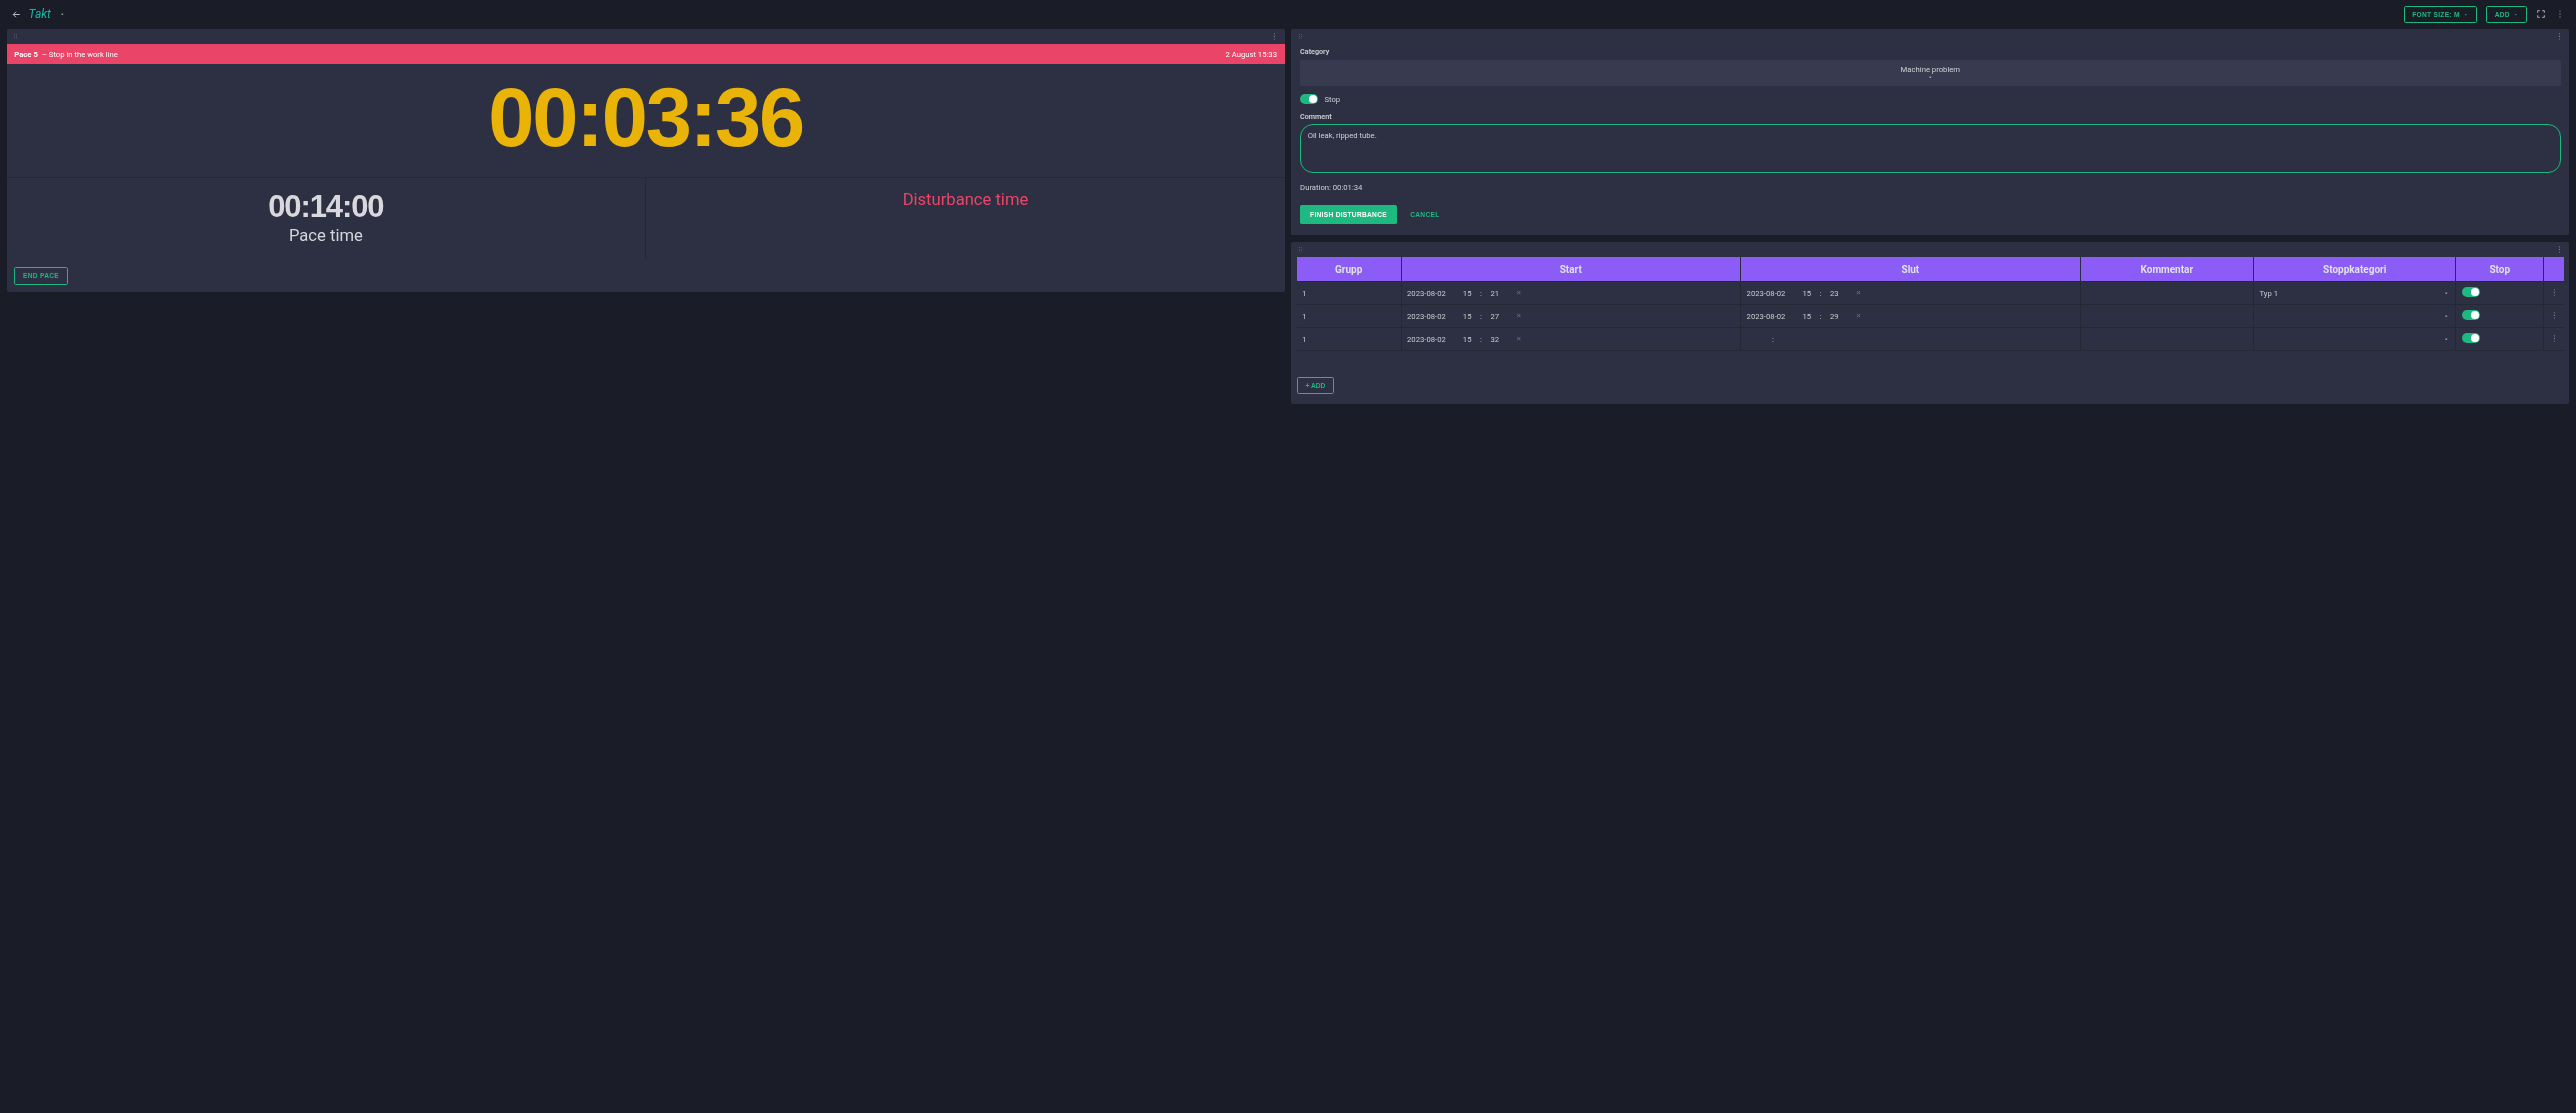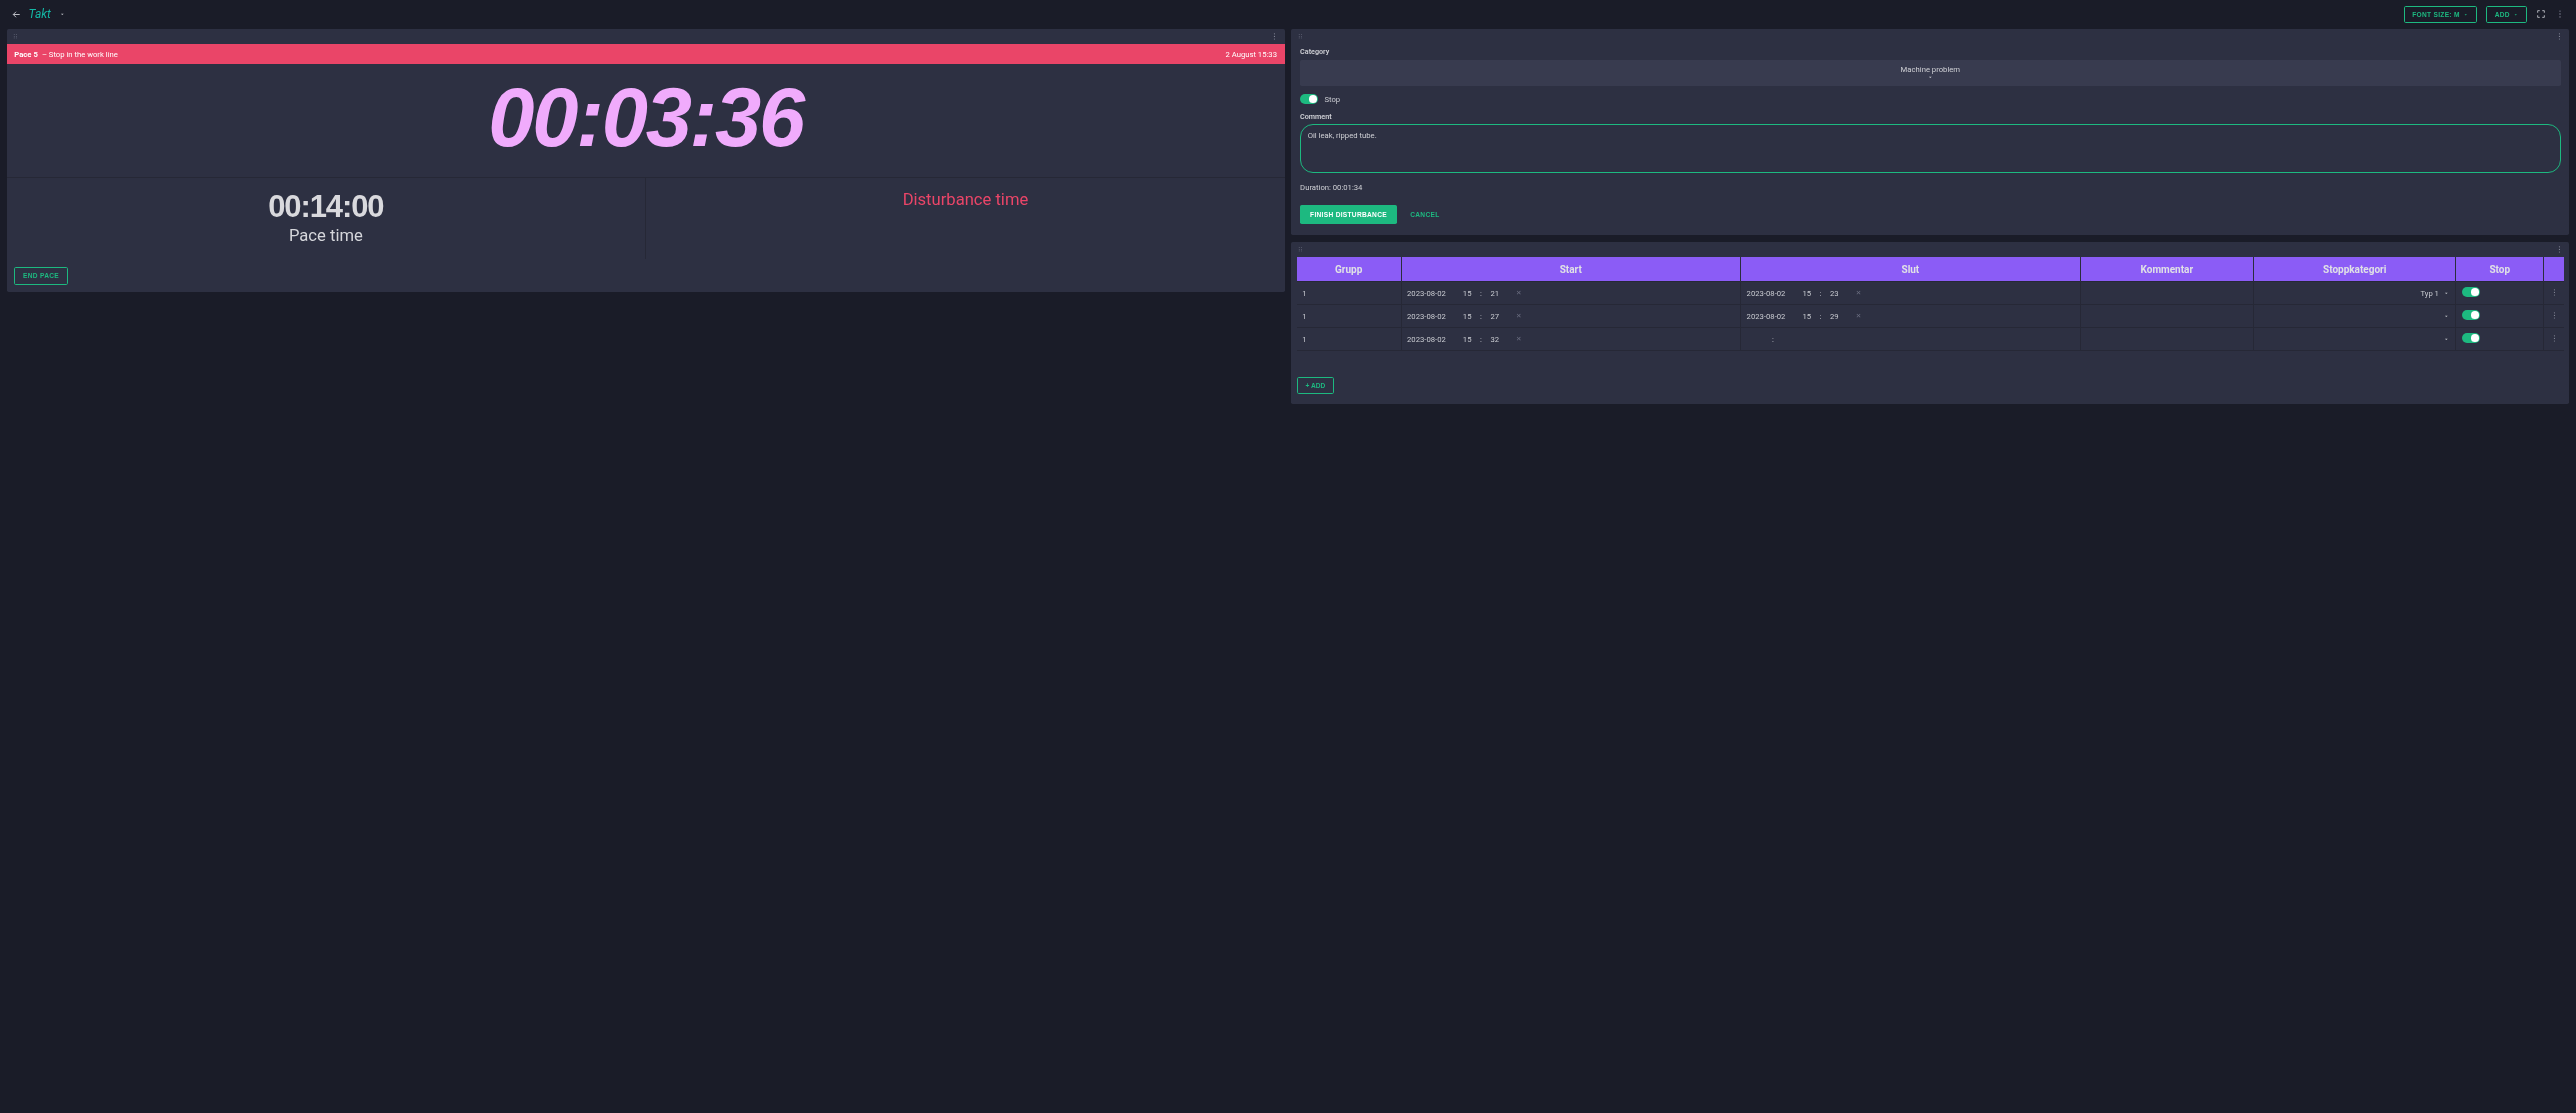--- a/index.html
+++ b/index.html
@@ -68,26 +68,25 @@
     padding:5.5px 7.7px;
     font-size:7.7px;
     text-align:center;
   }
   .alert-bar b { font-weight:700; margin-right:2.2px; }
   .alert-bar .spacer { flex:1; }
   
   .big-clock {
     font-size:83px;
     font-weight:800;
-    color:#f0abfc;
+    color:#eab308;
     text-align:center;
     letter-spacing:-2.2px;
     padding:5.5px 0 11px 0;
     font-family:Arial,Helvetica,sans-serif;
-    font-style:italic;
   }
   .sub-times {
     display:flex;
     border-top:1.1px solid #262836;
   }
   .sub-times > div {
     flex:1;
     text-align:center;
     padding:11px 0 14.4px 0;
   }
@@ -177,21 +176,21 @@
   tbody td {
     padding:5px 5.5px;
     border-top:0.6px solid #262836;
     border-right:0.6px solid #262836;
     color:#c9cbd1;
     font-size:7.7px;
     vertical-align:middle;
   }
   .dt-cell { display:flex; align-items:center; gap:6.6px; white-space:nowrap; }
   .tiny-x { color:#6b6e80; font-size:6.6px; cursor:pointer; }
-  .cat-cell { display:flex; align-items:center; gap:4.4px;text-align:right; }
+  .cat-cell { display:flex; align-items:center; gap:4.4px; }
   .row-toggle {
     width:17.7px; height:10px; background:#1db980; border-radius:5px; position:relative; cursor:pointer;
     display:inline-block;
   }
   .row-toggle::after { content:""; position:absolute; right:1.1px; top:1.1px; width:7.7px; height:7.7px; background:#fff; border-radius:50%; }
   .table-footer { padding:10px 5.5px; }
   .add-btn-sm {
     border:0.6px solid #1db980;
     color:#1db980;
     background:transparent;

